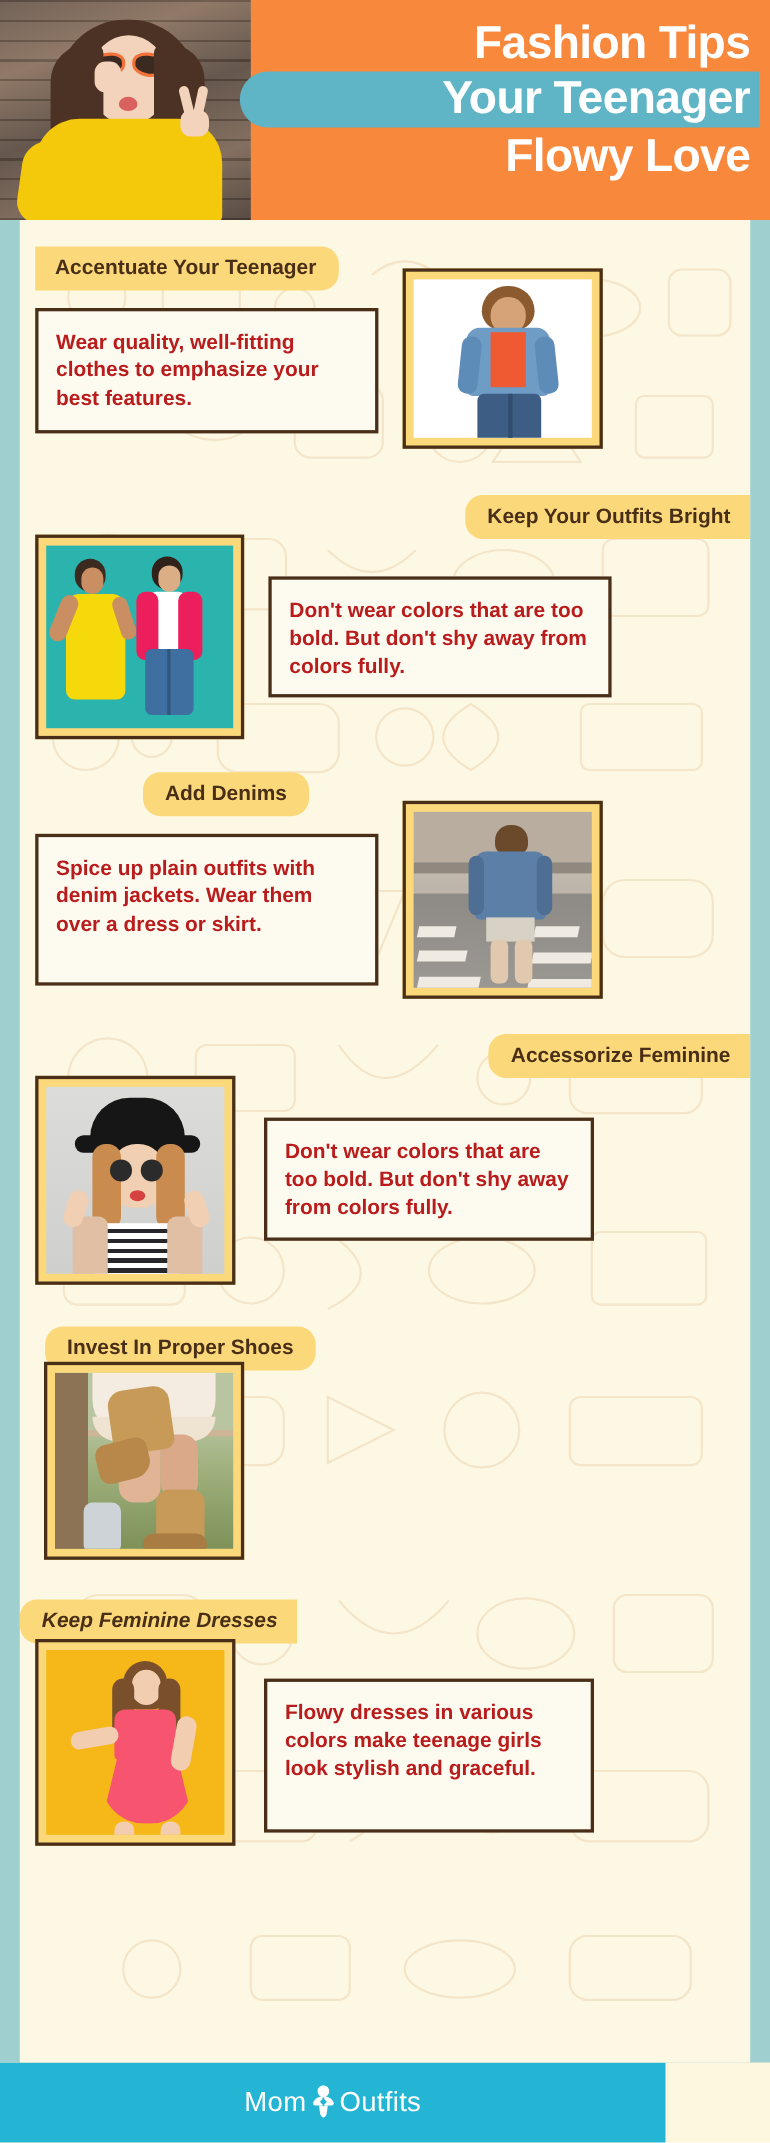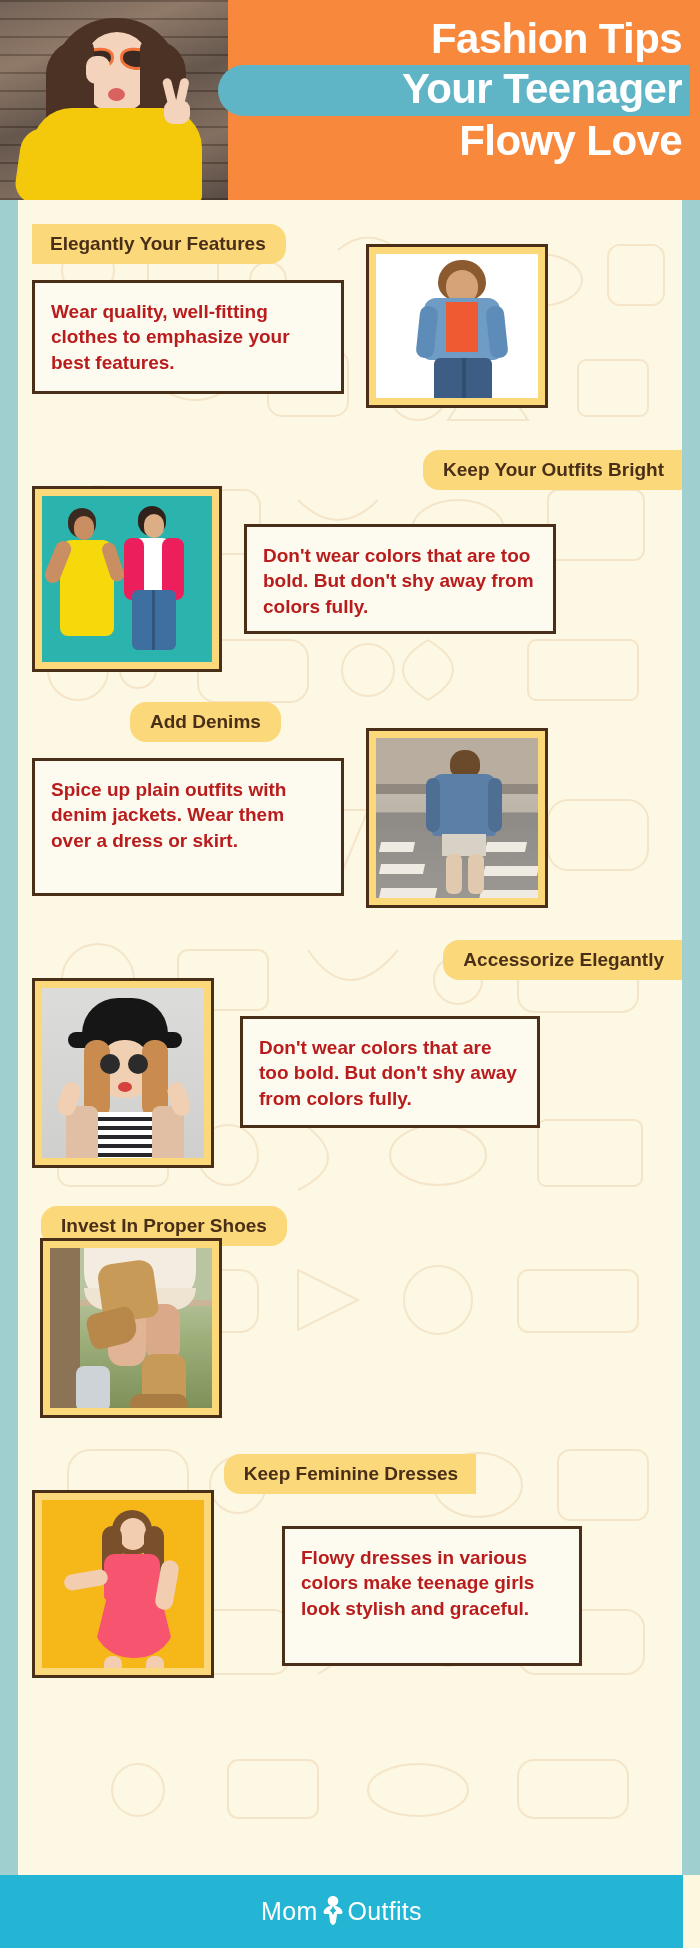--- a/index.html
+++ b/index.html
@@ -200,21 +200,21 @@
   .ph-teal  { background:#2bb3ad; }
   .ph-street{ background:linear-gradient(180deg,#cfc7bd 0%,#bdb4a9 46%,#8e8a86 47%,#9b9792 100%); }
   .ph-gray  { background:linear-gradient(180deg,#dcdcda 0%,#cfcfcd 100%); }
   .ph-field { background:linear-gradient(180deg,#cfd8c0 0%,#9fb07c 55%,#7e9159 100%); }
   .ph-amber { background:#f6b819; }
 
   .blob { position:absolute; }
 
   
   .footer {
-    width:683px;
+    width:605px;
     height:73px;
     background:#23b5d3;
     display:flex;
     align-items:center;
     justify-content:center;
   }
   .logo {
     display:flex;
     align-items:center;
     color:#ffffff;
@@ -322,21 +322,21 @@
           <rect x="500" y="1410" width="126" height="64" rx="18"></rect>
           <circle cx="120" cy="1590" r="26"></circle>
             <rect x="210" y="1560" width="90" height="58" rx="10"></rect>
           <ellipse cx="400" cy="1590" rx="50" ry="26"></ellipse>
             <rect x="500" y="1560" width="110" height="58" rx="16"></rect>
         </g>
       </svg>
 
       <div class="section" style="padding-top:24px;">
         <div style="margin-left:14px;">
-          <span class="pill left">Elegantly Your Features</span>
+          <span class="pill left">Accentuate Your Teenager</span>
         </div>
         <div class="row" style="margin-top:16px;">
           <div class="textbox" style="width:312px; margin-left:14px; height:114px;">Wear quality, well-fitting clothes to emphasize your best features.</div>
           <div class="frame" style="width:182px; height:164px; margin-left:22px; margin-top:-36px;">
             <div class="ph ph-white">
               <span class="blob" style="left:62px;top:6px;width:48px;height:40px;background:#8b5a2f;border-radius:24px 24px 18px 18px;"></span>
               <span class="blob" style="left:70px;top:16px;width:32px;height:34px;background:#d6a277;border-radius:16px;"></span>
               <span class="blob" style="left:48px;top:44px;width:76px;height:62px;background:#6e9cc4;border-radius:12px 12px 6px 6px;"></span>
               <span class="blob" style="left:70px;top:48px;width:32px;height:50px;background:#ef5a32;"></span>
               <span class="blob" style="left:42px;top:52px;width:18px;height:52px;background:#5d8cb8;border-radius:8px;transform:rotate(6deg);"></span>
@@ -396,21 +396,21 @@
               <span class="blob" style="left:66px;top:96px;width:44px;height:22px;background:#d8d2c6;"></span>
               <span class="blob" style="left:70px;top:116px;width:16px;height:40px;background:#e0c9ae;border-radius:6px;"></span>
               <span class="blob" style="left:92px;top:116px;width:16px;height:40px;background:#e0c9ae;border-radius:6px;"></span>
             </div>
           </div>
         </div>
       </div>
 
       <div class="section" style="padding-top:32px;">
         <div style="text-align:right;">
-          <span class="pill right">Accessorize Elegantly</span>
+          <span class="pill right">Accessorize Feminine</span>
         </div>
         <div class="row" style="margin-top:-46px;">
           <div class="frame" style="width:182px; height:190px; margin-left:14px; margin-top:44px;">
             <div class="ph ph-gray">
               <span class="blob" style="left:40px;top:10px;width:86px;height:44px;background:#161616;border-radius:44px 44px 10px 10px;"></span>
               <span class="blob" style="left:26px;top:44px;width:114px;height:16px;background:#161616;border-radius:10px;"></span>
               <span class="blob" style="left:58px;top:52px;width:50px;height:58px;background:#f0cfb3;border-radius:24px 24px 22px 22px;"></span>
               <span class="blob" style="left:42px;top:52px;width:26px;height:78px;background:#c98b4e;border-radius:12px;"></span>
               <span class="blob" style="left:100px;top:52px;width:26px;height:78px;background:#c98b4e;border-radius:12px;"></span>
               <span class="blob" style="left:58px;top:66px;width:20px;height:20px;background:#2b2b2b;border-radius:50%;"></span>
@@ -445,24 +445,24 @@
               <span class="blob" style="left:38px;top:62px;width:48px;height:36px;background:#b8884a;border-radius:10px 10px 16px 10px;transform:rotate(-14deg);"></span>
               <span class="blob" style="left:92px;top:106px;width:44px;height:54px;background:#c79a58;border-radius:12px 12px 10px 10px;"></span>
               <span class="blob" style="left:80px;top:146px;width:58px;height:20px;background:#a97c43;border-radius:10px;"></span>
               <span class="blob" style="left:26px;top:118px;width:34px;height:46px;background:#cdd3d6;border-radius:8px;"></span>
             </div>
           </div>
         </div>
       </div>
 
       <div class="section" style="padding-top:36px;">
-        <div style="text-align:center;">
+        <div style="text-align:left;font-style:italic;">
           <span class="pill right">Keep Feminine Dresses</span>
         </div>
-        <div class="row" style="margin-top:-50px;gap:42px;">
+        <div class="row" style="margin-top:-50px;">
           <div class="frame" style="width:182px; height:188px; margin-left:14px; margin-top:46px;">
             <div class="ph ph-amber">
               <span class="blob" style="left:70px;top:10px;width:40px;height:44px;background:#7a4f2c;border-radius:20px 20px 14px 14px;"></span>
               <span class="blob" style="left:78px;top:18px;width:26px;height:32px;background:#f2cdb0;border-radius:13px;"></span>
               <span class="blob" style="left:60px;top:26px;width:20px;height:58px;background:#7a4f2c;border-radius:10px;"></span>
               <span class="blob" style="left:102px;top:26px;width:20px;height:58px;background:#7a4f2c;border-radius:10px;"></span>
               <span class="blob" style="left:62px;top:54px;width:56px;height:46px;background:#f7546f;border-radius:10px 10px 4px 4px;"></span>
               <span class="blob" style="left:50px;top:96px;width:84px;height:62px;background:#f7546f;border-radius:6px 6px 40px 40px;clip-path:polygon(18% 0,82% 0,100% 100%,0 100%);"></span>
               <span class="blob" style="left:22px;top:72px;width:44px;height:16px;background:#f2cdb0;border-radius:8px;transform:rotate(-10deg);"></span>
               <span class="blob" style="left:116px;top:60px;width:18px;height:50px;background:#f2cdb0;border-radius:9px;transform:rotate(10deg);"></span>

